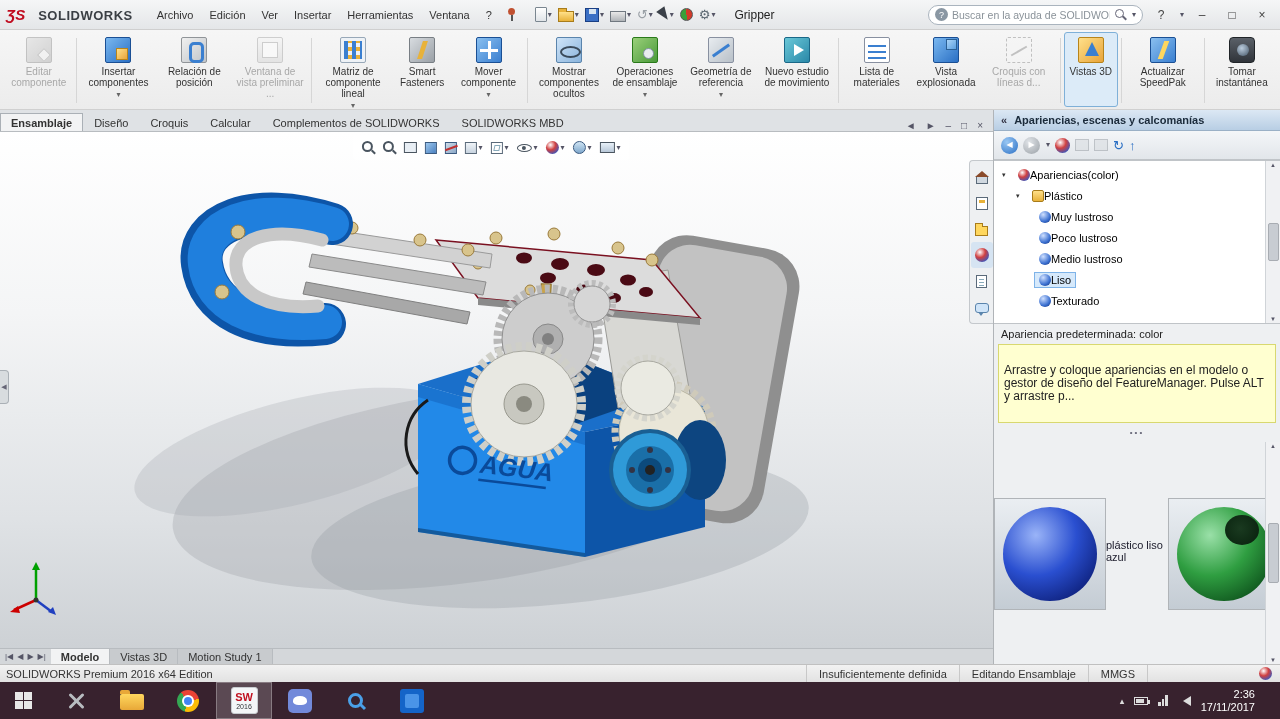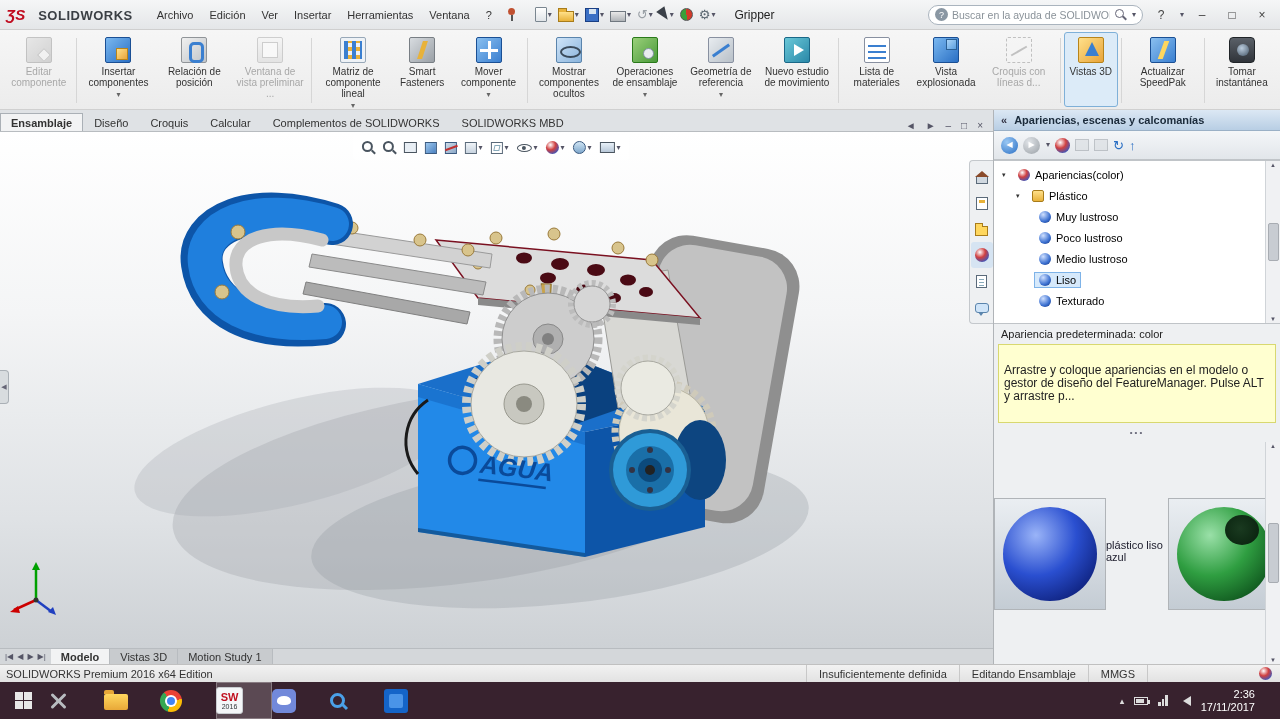--- a/index.html
+++ b/index.html
@@ -142,21 +142,21 @@
 .circ.blue{background:radial-gradient(circle at 35% 30%,#9ac8f4,#2a6fc4)}
 .circ.gray{background:radial-gradient(circle at 35% 30%,#e0e4e8,#9aa0a6)}
 .tpb.ball{width:15px;height:15px;border-radius:50%;background:radial-gradient(circle at 35% 30%,#fff,#d04040 40%,#3858c0 80%)}
 .libbox{width:14px;height:12px;background:#d8dce0;border:1px solid #9aa0a6;opacity:.55}
 .gblue{color:#2a6fc4;font-size:13px;line-height:1}
 .tp-tree{height:164px;flex:none;background:#fff;border-top:1px solid #c0c4c8;border-bottom:1px solid #c0c4c8;position:relative;overflow:hidden;font-size:11px;padding-top:3px}
 .trow{display:flex;align-items:center;height:21px;padding-left:8px}
 .trow .exp{width:11px;font-size:7px;color:#333}
 .trow.lvl1{padding-left:22px}
 .trow.lvl2{padding-left:40px}
-.titem{display:flex;align-items:center;gap:5px;padding:1px 4px;border:1px solid transparent}
+.titem{display:flex;align-items:center;padding:1px 4px;border:1px solid transparent}
 .trow.selected .titem{background:#d6e9fb;border-color:#7eb3e8}
 .tico{width:12px;height:12px;border-radius:50%;background:radial-gradient(circle at 35% 30%,#cfe0ff,#3a6fd0 60%,#102a70);flex:none}
 .tico.multi{background:radial-gradient(circle at 35% 30%,#fff,#d04040 40%,#3858c0 80%)}
 .tico.folder{border-radius:2px;background:linear-gradient(#ffe08a,#e8b23a);border:1px solid #a87c1a;position:relative}
 .tscroll{position:absolute;right:0;top:0;width:15px;height:100%;background:#f0f1f3;border-left:1px solid #d0d4d8;display:flex;flex-direction:column;align-items:center;justify-content:space-between;padding:1px 0;font-size:6px;color:#556}
 .sthumb{width:11px;height:38px;background:#c8ccd2;border:1px solid #a8acb2;border-radius:2px}
 .tp-default{flex:none;font-size:11px;padding:4px 7px 2px;color:#222}
 .tp-hint{flex:none;margin:2px 4px 0;background:#ffffd0;border:1px solid #d8d870;font-size:12px;line-height:13px;padding:19px 5px;color:#222}
 .tp-splitter{flex:none;height:19px;display:flex;align-items:center;justify-content:center;color:#667;font-size:8px;letter-spacing:2px}
 .tp-thumbs{flex:1;position:relative;overflow:hidden;display:flex;flex-direction:row;align-items:center;padding-top:2px}
@@ -180,21 +180,21 @@
 .sb-right{margin-left:auto;display:flex;align-items:center;height:100%}
 .sb-seg{padding:0 12px;border-left:1px solid #c8c8c8;height:100%;display:flex;align-items:center;white-space:nowrap}
 .sb-gap{width:110px;height:100%;border-left:1px solid #c8c8c8}
 .sb-ball{width:13px;height:13px;border-radius:50%;background:radial-gradient(circle at 35% 30%,#fff,#d04040 40%,#3858c0 80%);margin:0 2px}
 
 
 .taskbar{position:absolute;left:0;top:682px;width:1280px;height:37px;background:#38222e;display:flex;align-items:stretch}
 .tb-start{width:48px;display:flex;align-items:center;justify-content:center}
 .winlogo{width:18px;height:18px;display:grid;grid-template-columns:8px 8px;grid-template-rows:8px 8px;gap:1px}
 .winlogo i{background:#e8e8e8;display:block}
-.tb-app{width:56px;display:flex;align-items:center;}
+.tb-app{width:56px;display:flex;align-items:center;justify-content:center}
 .tb-app.active{background:rgba(255,255,255,.18);box-shadow:inset 0 0 0 1px rgba(255,255,255,.28)}
 .ta-grayx{position:relative;width:20px;height:20px}
 .ta-grayx::before,.ta-grayx::after{content:"";position:absolute;left:9px;top:0;width:3px;height:20px;background:#b8bcc0;border-radius:2px}
 .ta-grayx::before{transform:rotate(45deg)}
 .ta-grayx::after{transform:rotate(-45deg)}
 .ta-folder{width:24px;height:16px;background:linear-gradient(#ffd75e,#e8a838);border-radius:2px;position:relative;margin-top:3px}
 .ta-folder::before{content:"";position:absolute;left:0;top:-4px;width:10px;height:4px;background:#e8a838;border-radius:2px 2px 0 0}
 .ta-chrome{width:22px;height:22px;border-radius:50%;background:conic-gradient(from -40deg,#ea4335 0 33%,#fbbc05 0 66%,#34a853 0 100%);position:relative}
 .ta-chrome::before{content:"";position:absolute;left:5px;top:5px;width:12px;height:12px;border-radius:50%;background:#fff}
 .ta-chrome::after{content:"";position:absolute;left:7px;top:7px;width:8px;height:8px;border-radius:50%;background:#4285f4}

